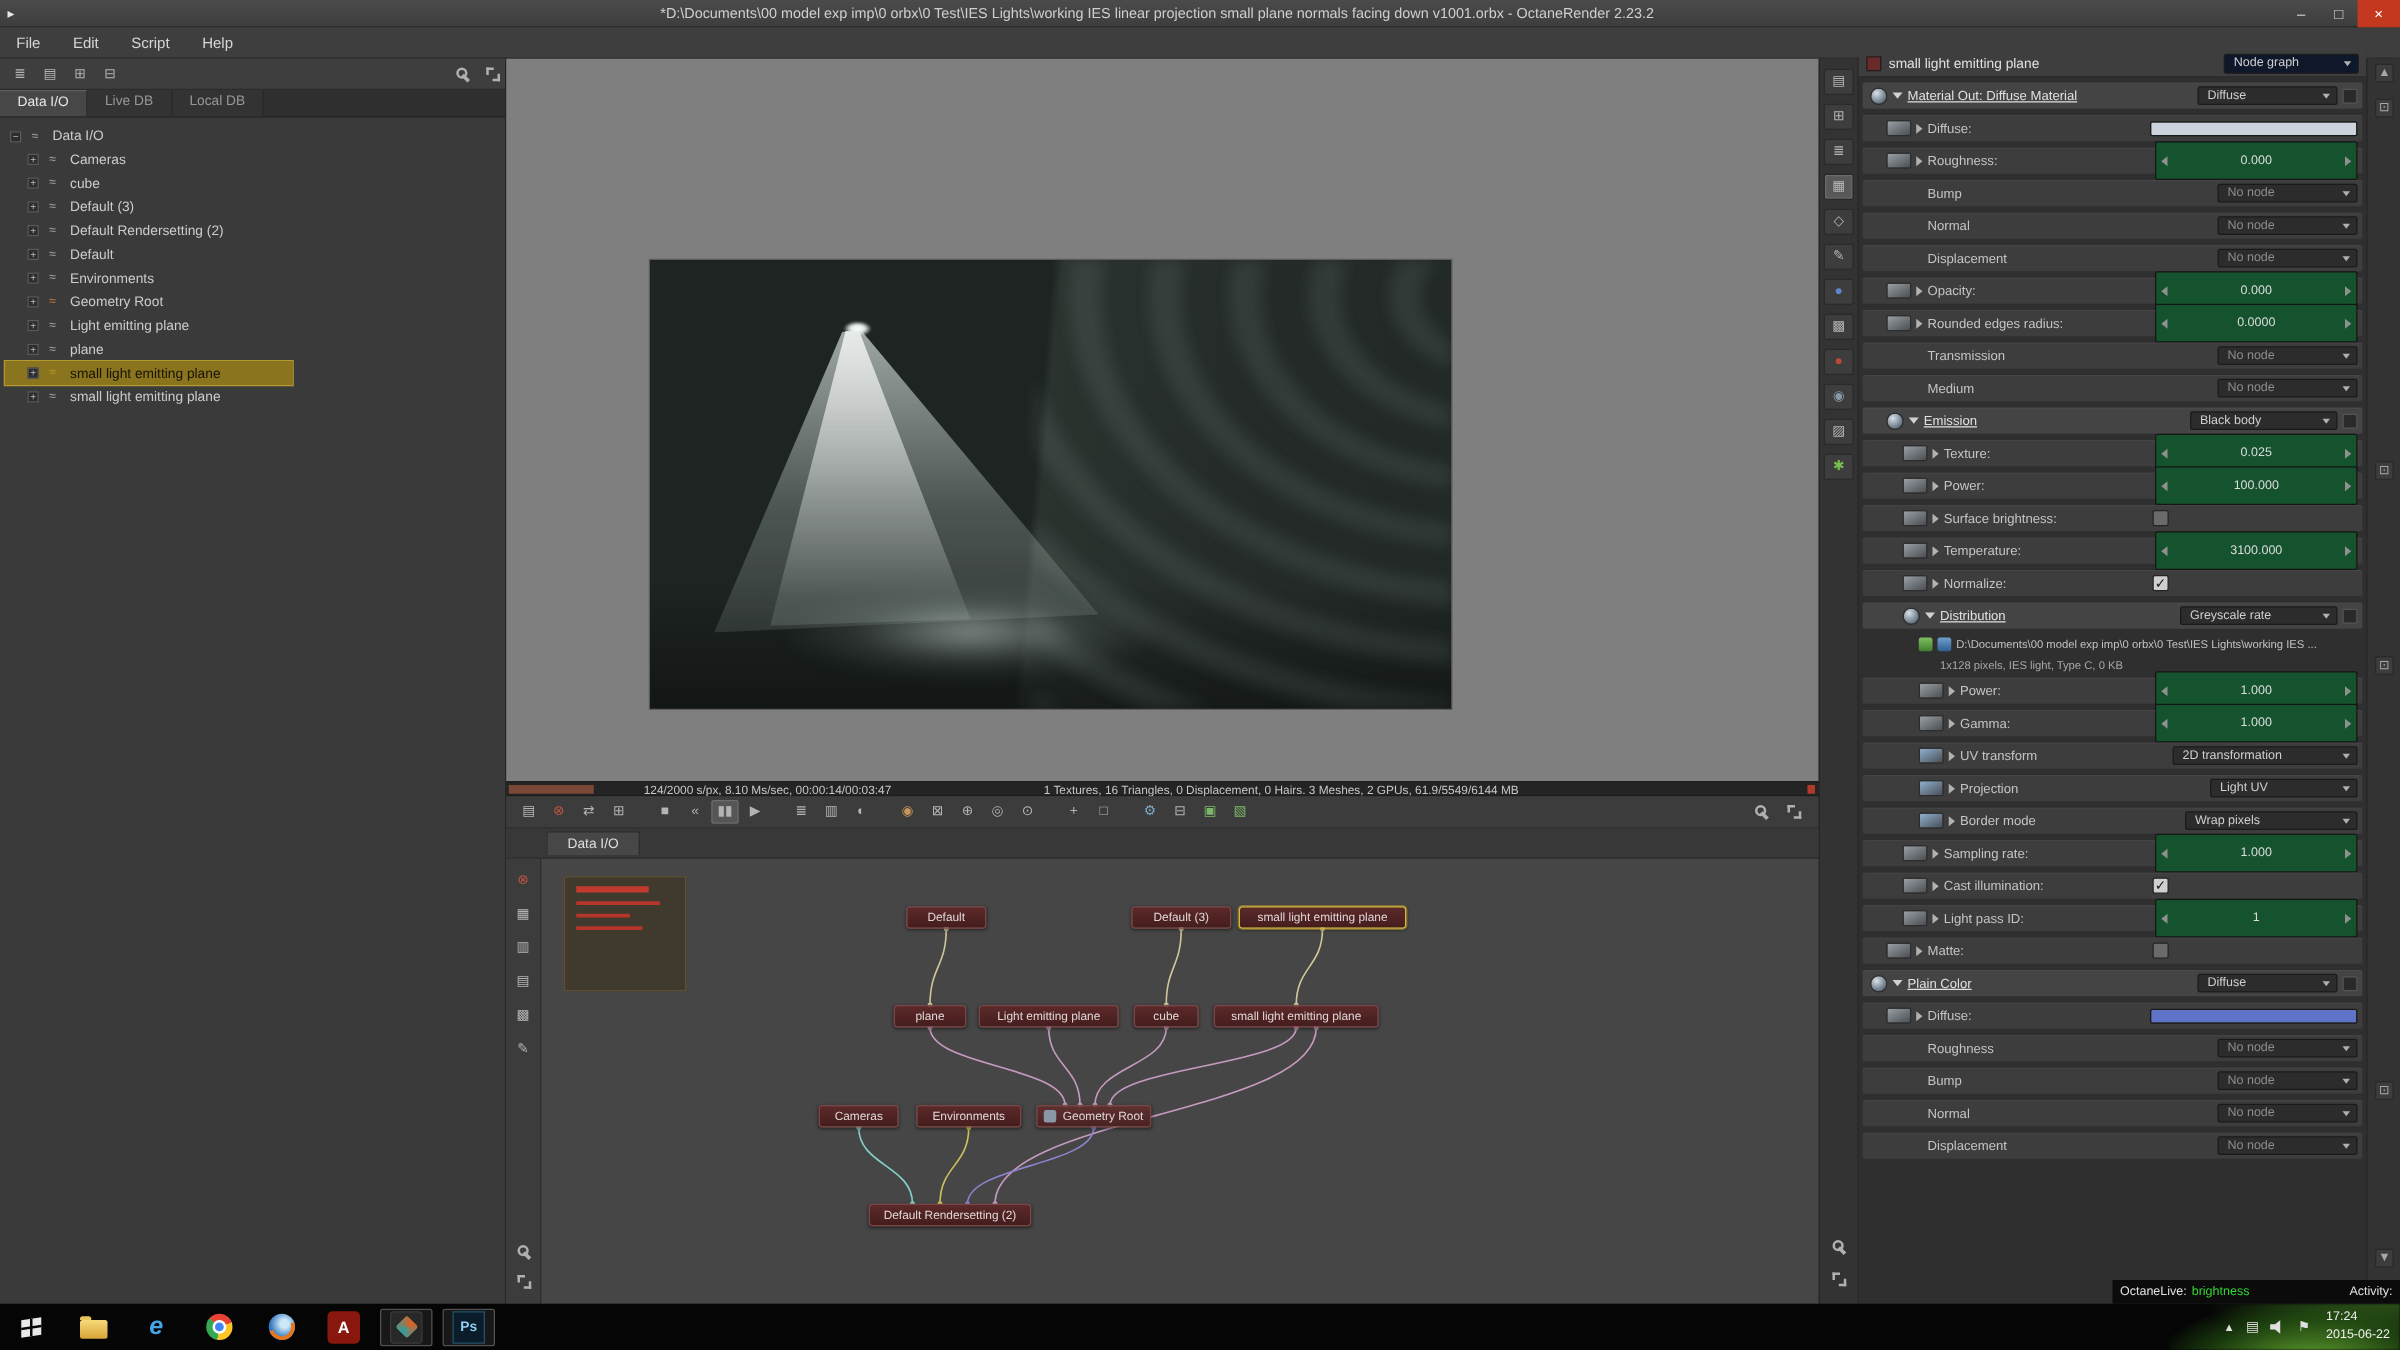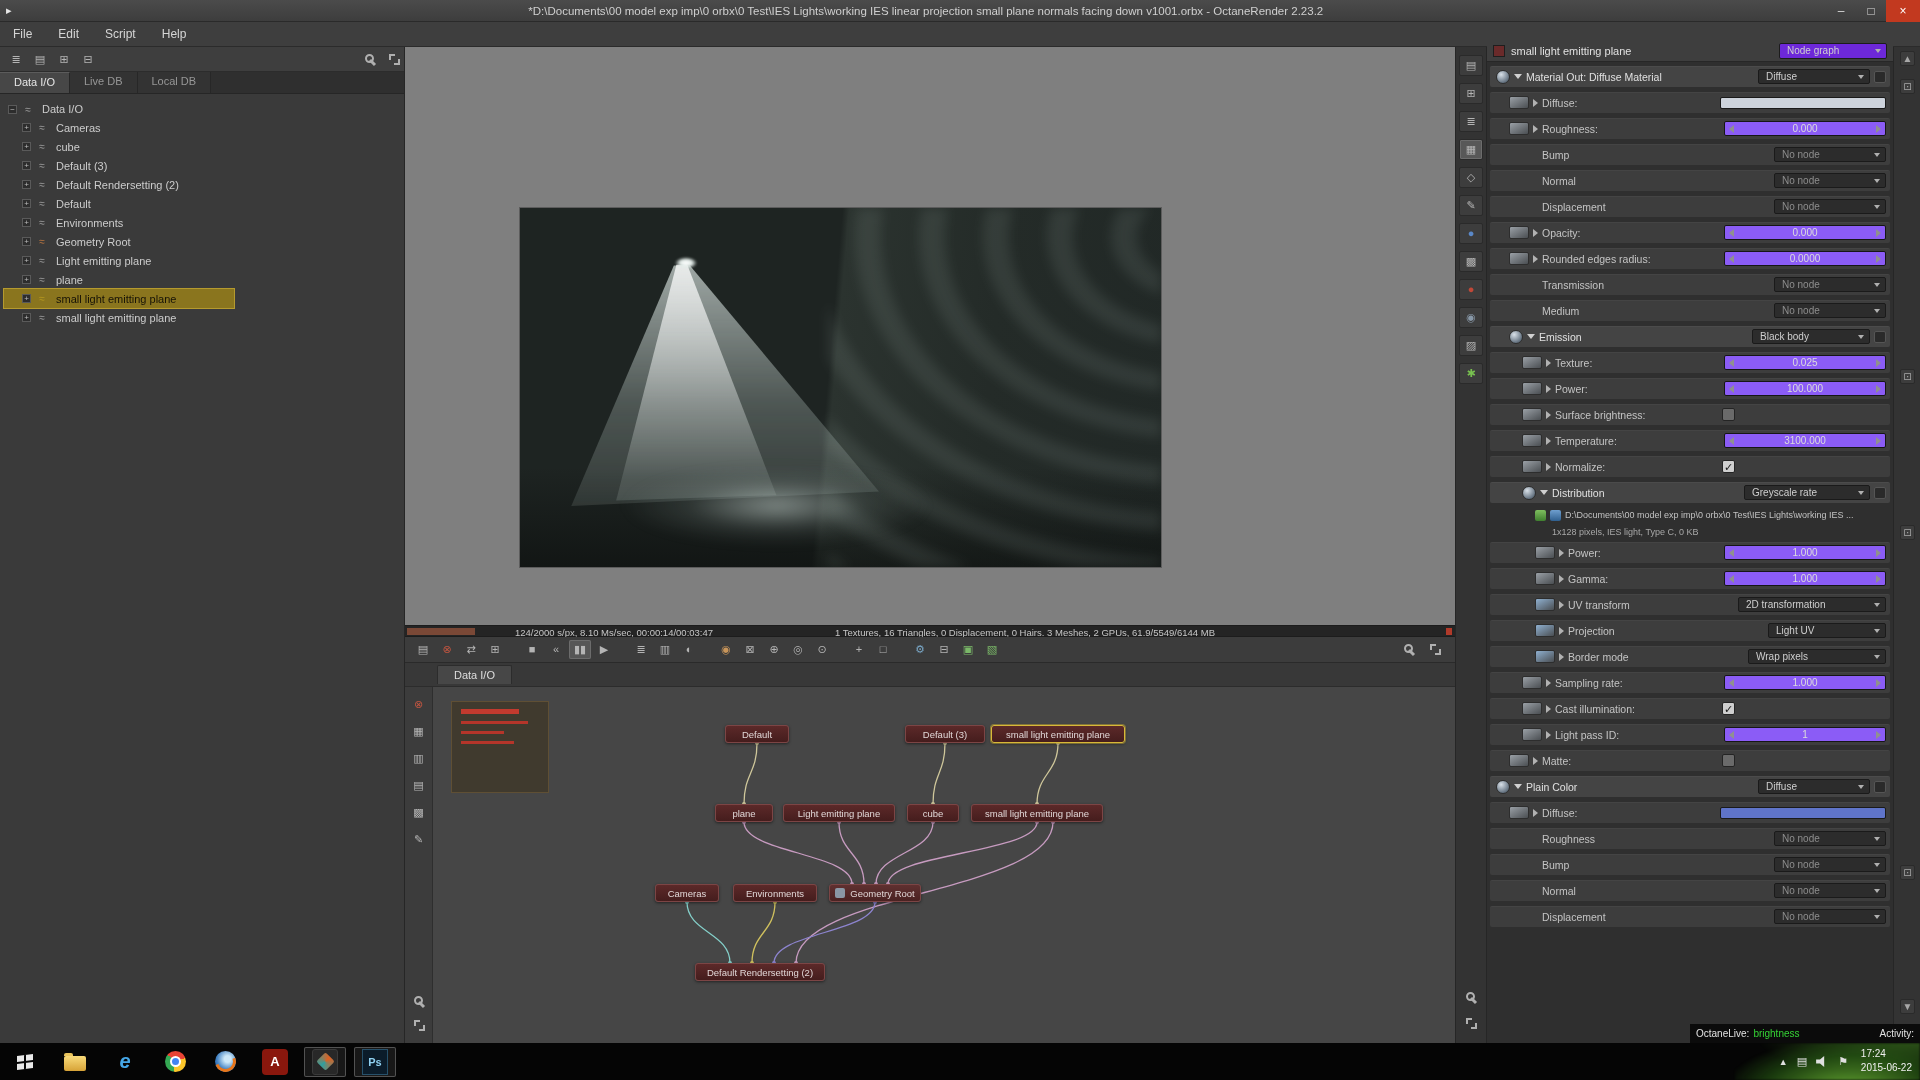--- a/index.html
+++ b/index.html
@@ -134,37 +134,37 @@
   .right-strip .tbico{width:24px;height:21px;background:#3d3d3d;border:1px solid #2a2a2a;}
   .right-strip .tbico.active{background:#585858;}
   .rs-bottom{position:absolute;bottom:14px;display:flex;flex-direction:column;gap:14px;align-items:center;}
 
   
   .inspector{position:absolute;left:1487px;top:40px;width:406px;bottom:37px;background:#2f2f2f;}
   .insp-header{height:22px;background:#3e3e3e;border-bottom:1px solid #272727;
     display:flex;align-items:center;padding:0 6px;}
   .node-swatch{width:12px;height:12px;background:#6a2a2a;border:1px solid #1e1e1e;margin-right:6px;}
   .insp-title{flex:1;font-size:11px;color:#e0e0e0;white-space:nowrap;overflow:hidden;}
-  .mode-drop{width:108px;height:16px;background:#6d28d9;border:1px solid #1c1c1c;border-radius:2px;
+  .mode-drop{width:108px;height:16px;background:#0f172a;border:1px solid #1c1c1c;border-radius:2px;
     display:flex;align-items:center;font-size:10px;color:#cfcfcf;padding-left:7px;}
   .mode-drop .dd-arrow{margin-left:auto;}
   .dd-arrow{width:0;height:0;border-top:4px solid #b0b0b0;border-left:3.5px solid transparent;
     border-right:3.5px solid transparent;margin-right:5px;}
   .insp-rows{padding:4px 3px 0 3px;overflow:hidden;height:calc(100% - 22px);}
   .irow{position:relative;height:21px;background:#3d3d3d;border-radius:2px;margin-bottom:5px;
     display:flex;align-items:center;padding-left:calc(6px + var(--indent,0)*13px);
     box-shadow:inset 0 1px 0 rgba(255,255,255,.04);}
   .ricon{width:20px;height:13px;border-radius:2px;border:1px solid #2d2d2d;margin-right:4px;
     background:linear-gradient(150deg,var(--tint,#9aa0a6),#4a4e52);flex:none;}
   .rarrow{width:0;height:0;border-left:5px solid #b2b2b2;border-top:4px solid transparent;
     border-bottom:4px solid transparent;margin-right:4px;flex:none;}
   .rlabel{font-size:10.5px;color:#c4c4c4;white-space:nowrap;}
   .rctl{position:absolute;right:4px;top:3px;width:170px;height:15px;display:flex;
     align-items:center;justify-content:flex-end;}
-  .ctl-slider{width:162px;height:15px;background:#8b5cf6;border:1px solid #161616;border-radius:2px;
+  .ctl-slider{width:162px;height:31px;background:#14532d;border:1px solid #161616;border-radius:2px;
     display:none;align-items:center;}
   .sl-left{width:0;height:0;border-right:5px solid #909090;border-top:4px solid transparent;
     border-bottom:4px solid transparent;margin-left:4px;}
   .sl-right{width:0;height:0;border-left:5px solid #909090;border-top:4px solid transparent;
     border-bottom:4px solid transparent;margin-right:4px;}
   .sl-val{flex:1;text-align:center;font-size:10px;color:#dcdcdc;}
   .ctl-drop{width:var(--cw,112px);height:15px;background:#2c2c2c;border:1px solid #1a1a1a;
     border-radius:2px;display:none;align-items:center;}
   .dd-val{flex:1;font-size:10px;color:#cfcfcf;padding-left:7px;white-space:nowrap;overflow:hidden;}
   .ctl-check{width:13px;height:13px;background:#6a6a6a;border:1px solid #242424;border-radius:2px;
@@ -182,21 +182,21 @@
 
   .k-slider .ctl-slider{display:flex;}
   .k-section .ctl-drop,.k-dropdown .ctl-drop,.k-nonode .ctl-drop{display:flex;}
   .k-check .ctl-check{display:block;}
   .k-color .ctl-swatch{display:block;}
   .k-section .rplus{display:inline-block;}
   .k-file .fico{display:inline-block;}
   .k-nonode .ricon,.k-nonode .rarrow{visibility:hidden;}
   .k-nonode .dd-val{color:#8d8d8d;}
   .k-section{background:#444444;}
-  .k-section .rlabel{color:#e0e0e0;}
+  .k-section .rlabel{color:#e0e0e0;text-decoration:underline;}
   .k-section .rarrow{border-left:4px solid transparent;border-right:4px solid transparent;
     border-top:5px solid #d0d0d0;border-bottom:none;}
   .k-section .ricon{width:14px;height:14px;border-radius:50%;
     background:radial-gradient(circle at 35% 30%,#d8e0e8,#667482 70%,#47525c);}
   .k-file,.k-info{height:14px;margin-bottom:3px;background:transparent;box-shadow:none;}
   .k-file .rlabel{font-size:9px;color:#c2c2c2;}
   .k-info .rlabel{font-size:9px;color:#a8a8a8;padding-left:17px;}
   .k-check .rctl{justify-content:flex-start;}
 
   

